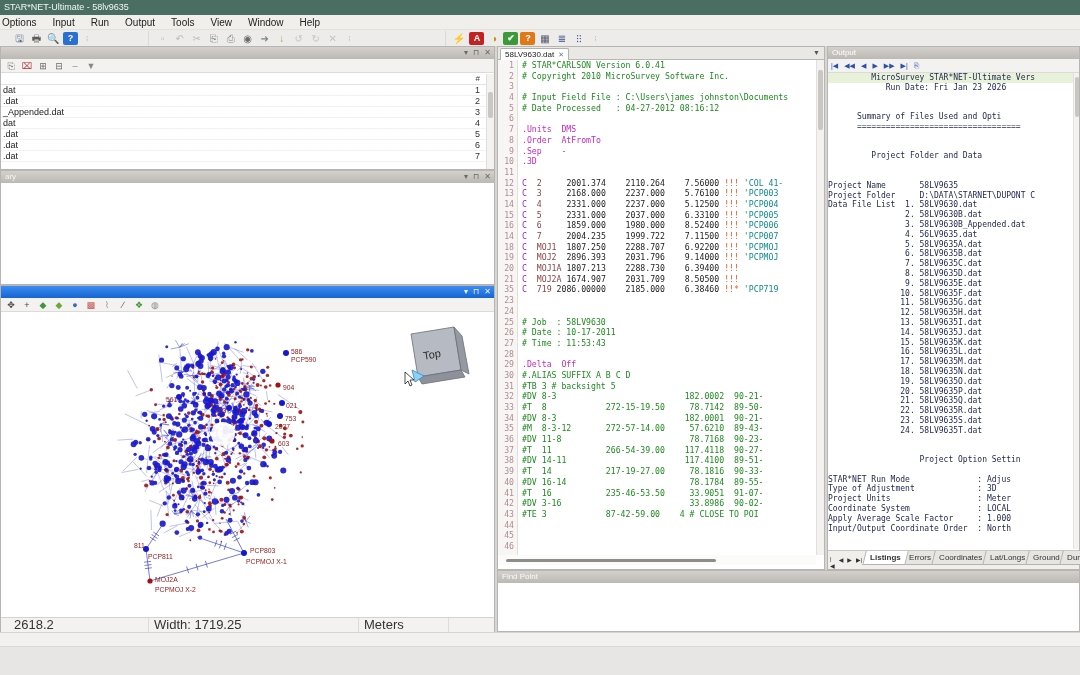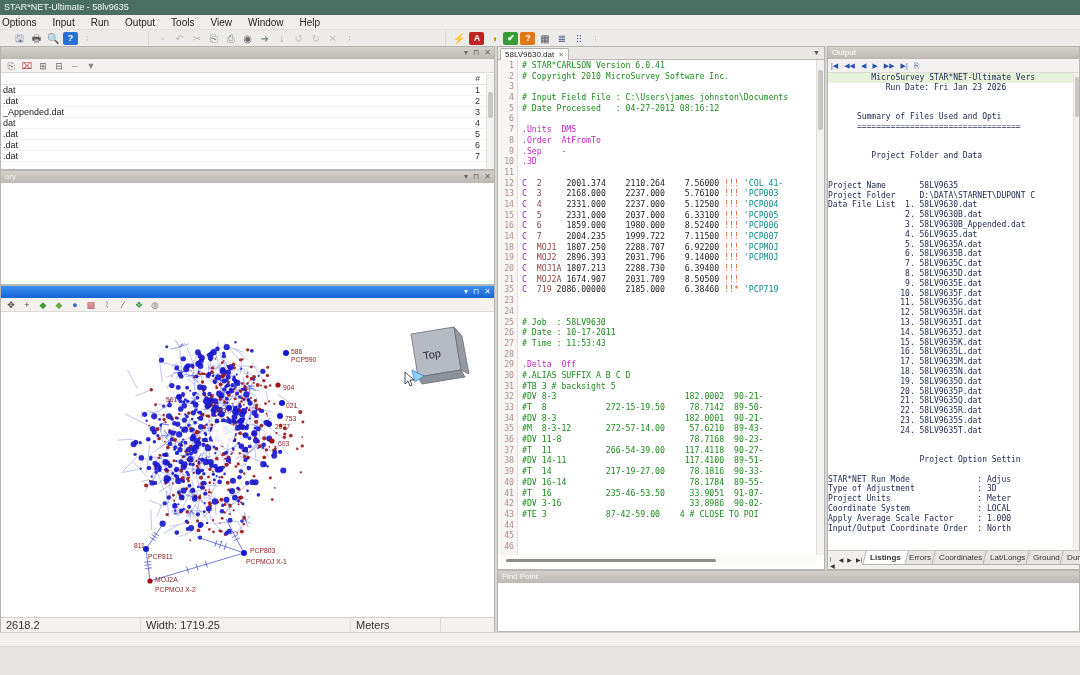--- a/index.html
+++ b/index.html
@@ -38,21 +38,21 @@
   .flhead .numcol { position:absolute; right:14px; top:0; width:30px; text-align:right; color:#444; font-size:8px; }
   .flrow { height:11px; line-height:11px; border-bottom:1px solid #f3f2f0; position:relative; color:#222; }
   .flrow .fname { padding-left:2px; }
   .flrow .fnum { position:absolute; right:14px; top:0; width:30px; text-align:right; color:#333; }
   .vscroll { position:absolute; right:0; top:27px; bottom:0; width:8px; background:#f3f2f1; border-left:1px solid #e2e0dc; }
   .vthumb { position:absolute; left:1px; width:5px; background:#c9c7c3; border-radius:2px; }
 
   
   #plot-area { position:absolute; left:0; top:26px; width:493px; height:307px; background:#fff; overflow:hidden; }
   #plot-status { position:absolute; left:0; bottom:0; width:493px; height:15px; background:#f3f2f0;
-                 border-top:1px solid #d4d2ce; display:flex; font-size:11px; color:#333; }
+                 border-top:1px solid #d4d2ce; display:flex; font-size:13px; color:#333;padding-left:8px; }
   #plot-status div { line-height:14px; padding-left:5px; border-right:1px solid #dedcd8; }
 
   
   #editor-tabbar { height:13px; background:#e9e8e5; border-bottom:1px solid #bab8b4; position:relative; }
   #editor-tab { position:absolute; left:2px; top:1px; height:12px; background:#fff; border:1px solid #b2b0ac;
                 border-bottom:none; border-radius:2px 2px 0 0; font-size:8px; line-height:11px; padding:0 4px; color:#222; }
   #editor-tab .x { color:#777; margin-left:4px; font-size:7px; }
   #tab-drop { position:absolute; right:4px; top:2px; font-size:7px; color:#555; }
   #editor-body { position:absolute; left:0; top:13px; right:8px; bottom:14px; overflow:hidden;
                  font-family:"DejaVu Sans Mono", monospace; font-size:8.2px; }

